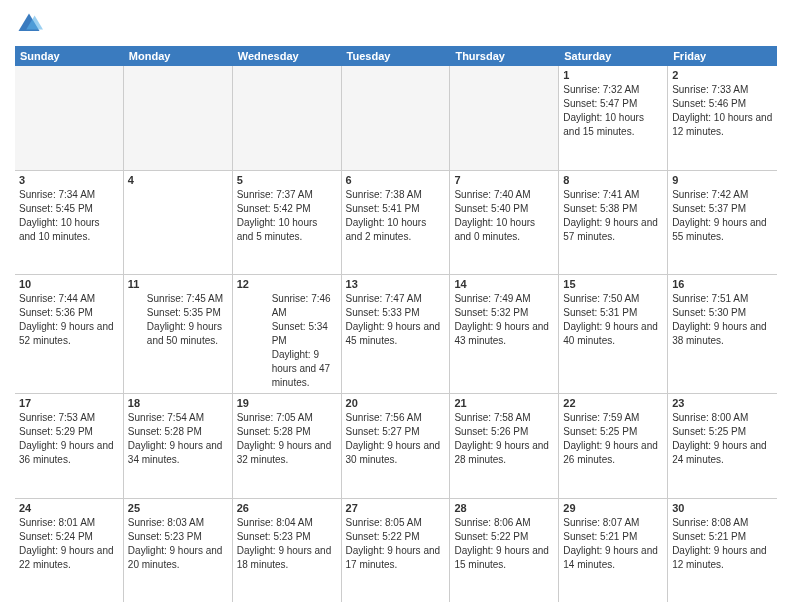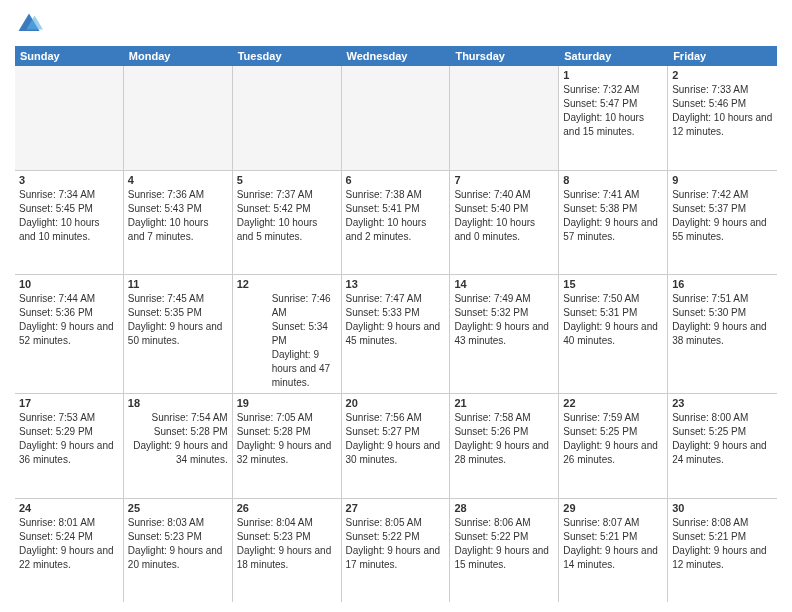--- a/index.html
+++ b/index.html
@@ -119,22 +119,22 @@
     <div class="title-block">
       <div class="month-title"></div>
       <div class="location"></div>
     </div>
   </div>
 
   <div class="calendar">
     <div class="cal-header" id="cal-header">
         <div class="cal-header-cell">Sunday</div>
         <div class="cal-header-cell">Monday</div>
+        <div class="cal-header-cell">Wednesday</div>
         <div class="cal-header-cell">Tuesday</div>
-        <div class="cal-header-cell">Wednesday</div>
         <div class="cal-header-cell">Thursday</div>
         <div class="cal-header-cell">Saturday</div>
         <div class="cal-header-cell">Friday</div>
       </div>
     <div class="cal-body" id="cal-body">
         <div class="cal-row">
           <div class="cal-cell empty"></div>
           <div class="cal-cell empty"></div>
           <div class="cal-cell empty"></div>
           <div class="cal-cell empty"></div>
@@ -154,23 +154,20 @@
         </div>
         <div class="cal-row">
           <div class="cal-cell">
             <div class="day-num">3</div>
             <div class="day-info" style="white-space: pre-line;">Sunrise: 7:34 AM
 Sunset: 5:45 PM
 Daylight: 10 hours and 10 minutes.</div>
           </div>
           <div class="cal-cell">
             <div class="day-num">4</div>
-            <div class="day-info" style="white-space: pre-line;">Sunrise: 7:36 AM
-Sunset: 5:43 PM
-Daylight: 10 hours and 7 minutes.</div>
           </div>
           <div class="cal-cell">
             <div class="day-num">5</div>
             <div class="day-info" style="white-space: pre-line;">Sunrise: 7:37 AM
 Sunset: 5:42 PM
 Daylight: 10 hours and 5 minutes.</div>
           </div>
           <div class="cal-cell">
             <div class="day-num">6</div>
             <div class="day-info" style="white-space: pre-line;">Sunrise: 7:38 AM
@@ -198,21 +195,21 @@
         </div>
         <div class="cal-row">
           <div class="cal-cell">
             <div class="day-num">10</div>
             <div class="day-info" style="white-space: pre-line;">Sunrise: 7:44 AM
 Sunset: 5:36 PM
 Daylight: 9 hours and 52 minutes.</div>
           </div>
           <div class="cal-cell">
             <div class="day-num">11</div>
-            <div class="day-info" style="white-space: pre-line;">Sunrise: 7:45 AM
+            <div class="day-info" style="white-space: pre-line; margin-left: 19px;">Sunrise: 7:45 AM
 Sunset: 5:35 PM
 Daylight: 9 hours and 50 minutes.</div>
           </div>
           <div class="cal-cell">
             <div class="day-num">12</div>
             <div class="day-info" style="white-space: pre-line; margin-left: 35px;">Sunrise: 7:46 AM
 Sunset: 5:34 PM
 Daylight: 9 hours and 47 minutes.</div>
           </div>
           <div class="cal-cell">
@@ -242,21 +239,21 @@
         </div>
         <div class="cal-row">
           <div class="cal-cell">
             <div class="day-num">17</div>
             <div class="day-info" style="white-space: pre-line;">Sunrise: 7:53 AM
 Sunset: 5:29 PM
 Daylight: 9 hours and 36 minutes.</div>
           </div>
           <div class="cal-cell">
             <div class="day-num">18</div>
-            <div class="day-info" style="white-space: pre-line; text-align: right;">Sunrise: 7:54 AM
+            <div class="day-info" style="white-space: pre-line;">Sunrise: 7:54 AM
 Sunset: 5:28 PM
 Daylight: 9 hours and 34 minutes.</div>
           </div>
           <div class="cal-cell">
             <div class="day-num">19</div>
             <div class="day-info" style="white-space: pre-line;">Sunrise: 7:05 AM
 Sunset: 5:28 PM
 Daylight: 9 hours and 32 minutes.</div>
           </div>
           <div class="cal-cell">

